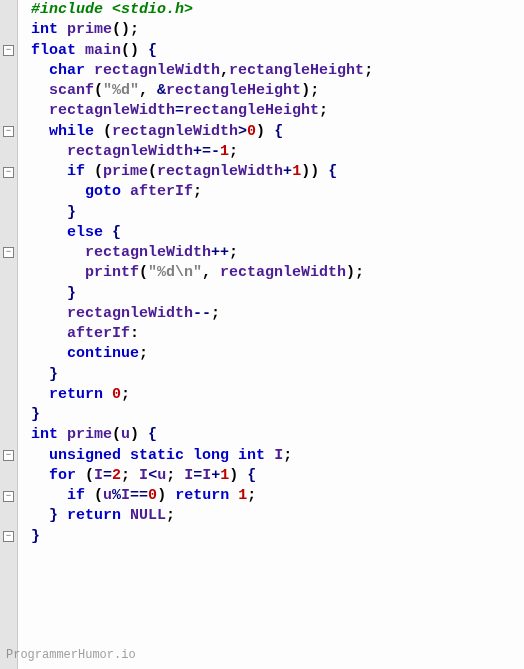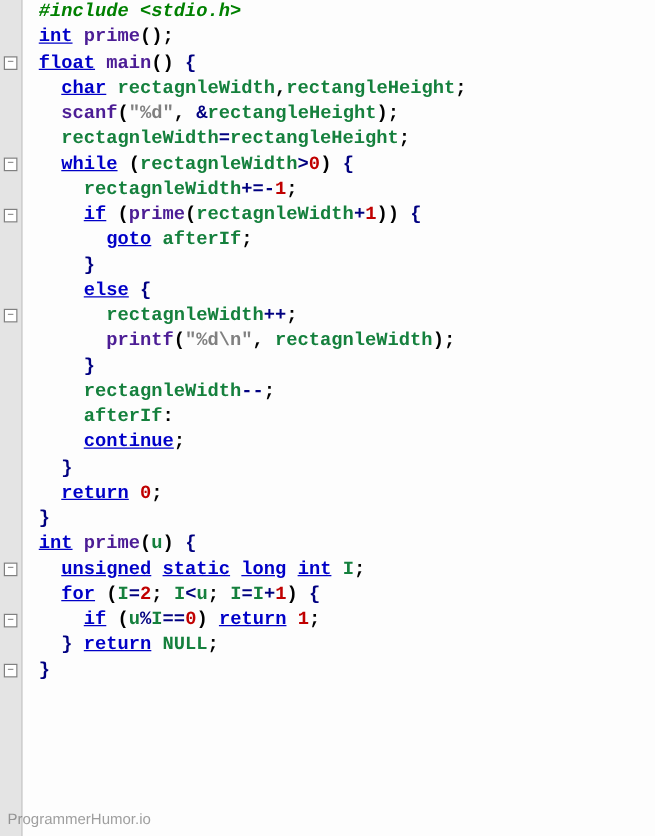--- a/index.html
+++ b/index.html
@@ -37,33 +37,33 @@
       color: #606060;
       cursor: pointer;
     }
     .code {
       padding-left: 4px;
       white-space: pre;
       font-weight: bold;
     }
     .line { display: block; min-height: 20.25px; }
     .preproc { color: #008000; font-style: italic; }
-    .kw { color: #0000c8; font-weight: bold; text-decoration: underline; }
+    .kw { color: #0000c8; font-weight: bold; }
     .fn { color: #4c1d95; }
     .punc { color: #000000; }
     .op { color: #000080; }
     .brace { color: #000080; }
     .str { color: #808080; }
     .num { color: #c00000; }
-    .ident { color: #15803d; }
+    .ident { color: #4c1d95; }
     .footer {
       position: absolute;
       bottom: 6px;
       left: 6px;
-      font-family: Liberation Sans, sans-serif;
+      font-family: Liberation Mono, monospace;
       font-size: 12px;
       color: rgba(80,80,80,0.55);
       font-weight: normal;
     }
   </style>
 </head>
 <body>
 
 <div class="code-area">
   <div class="gutter" id="gutter">

